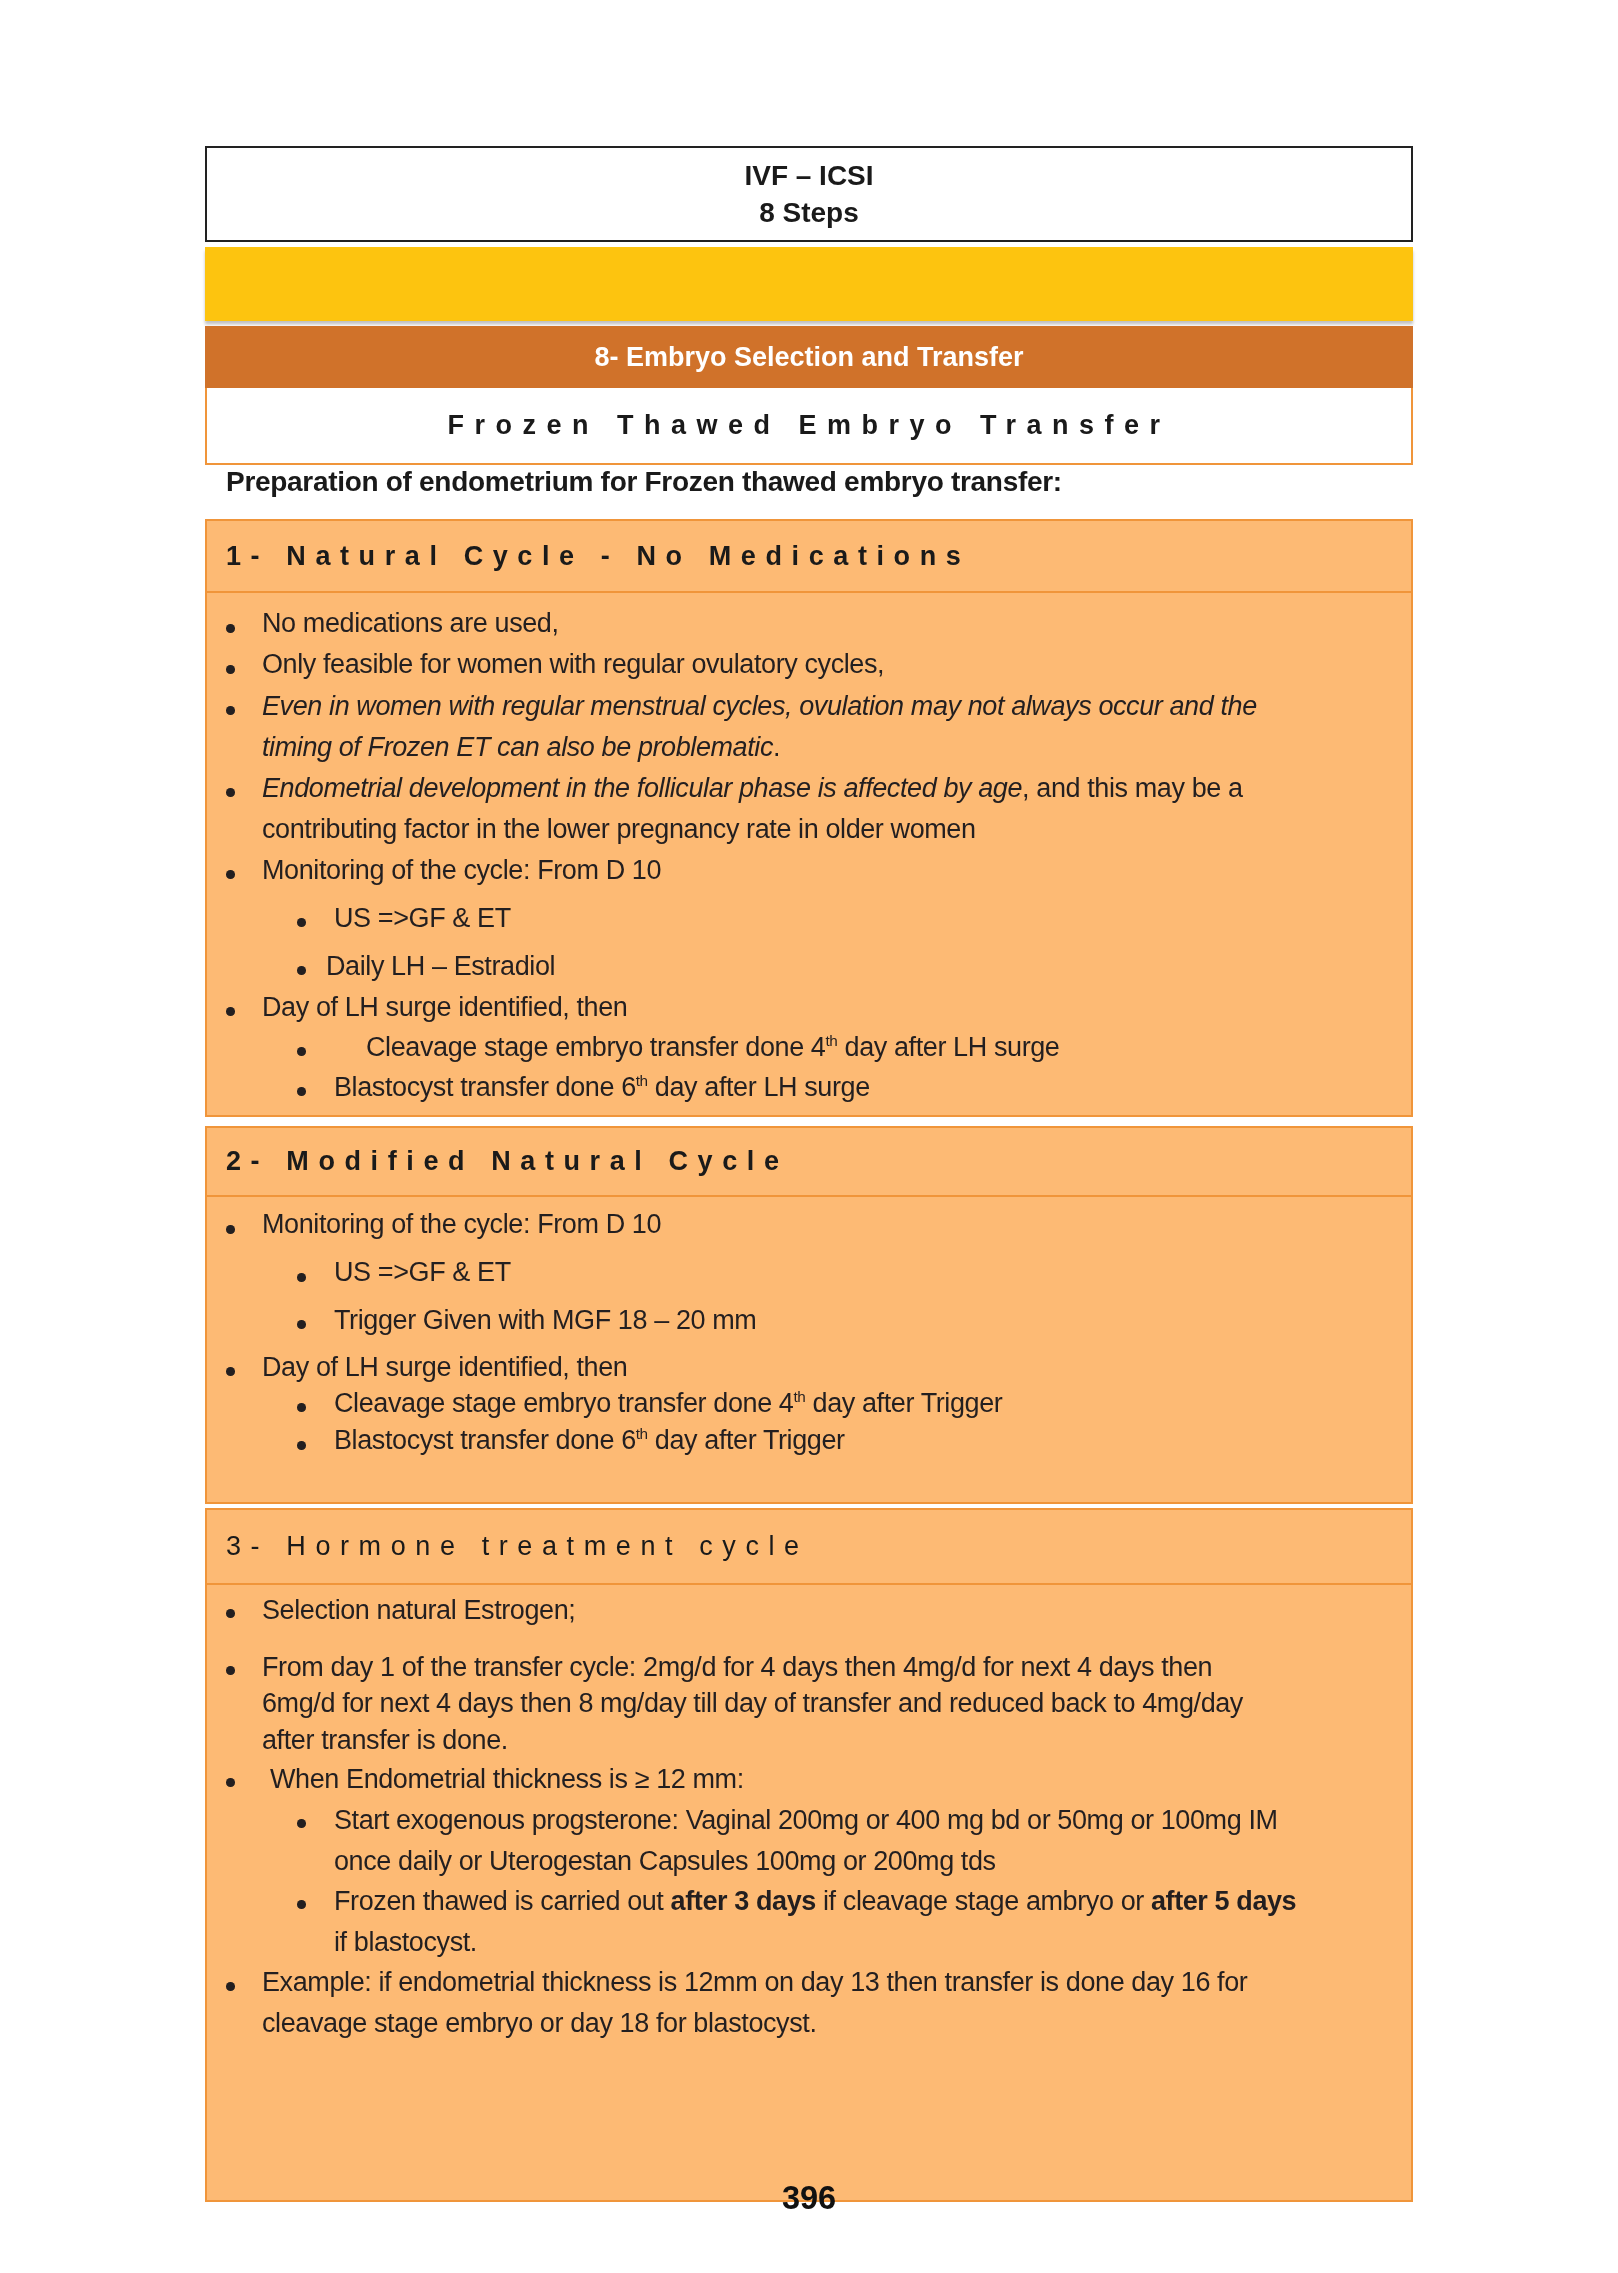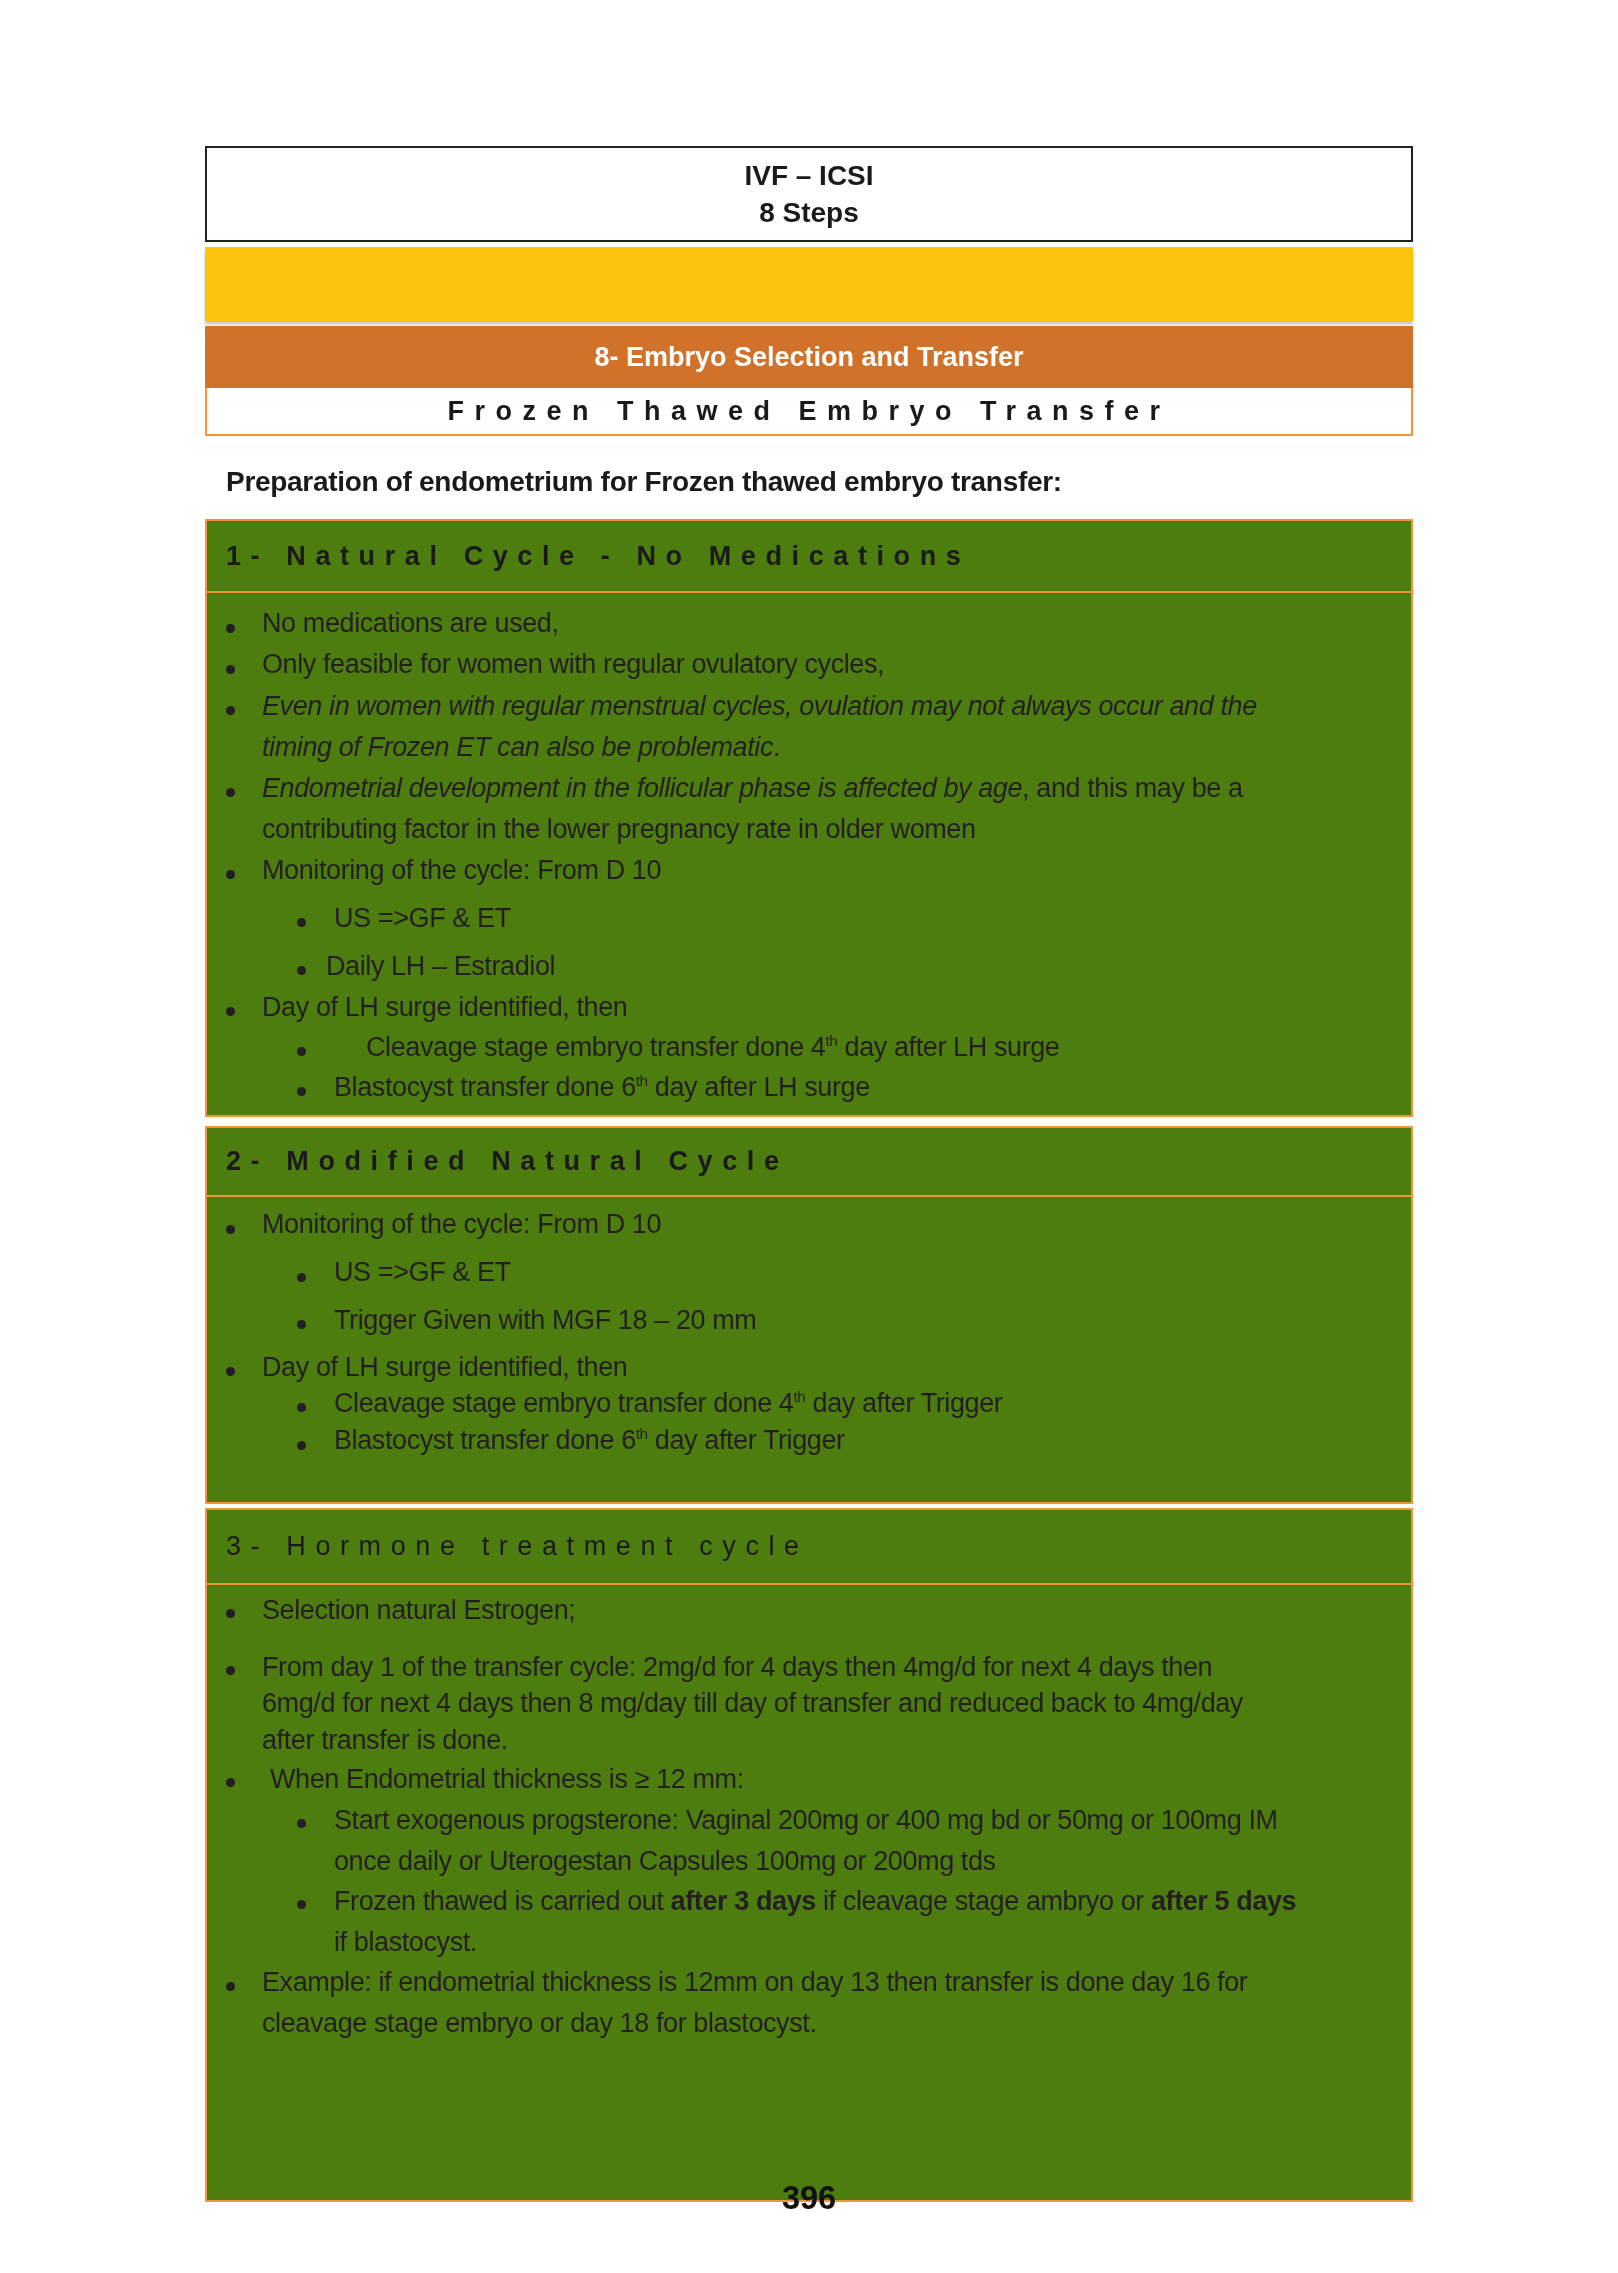--- a/index.html
+++ b/index.html
@@ -19,34 +19,34 @@
   .yellow-bar {
     left: 205px; top: 247px; width: 1208px; height: 74px; background: #FDC40F;
     box-shadow: 0 3.8px 2.9px rgba(120,120,120,0.45);
   }
   .orange-bar {
     left: 205px; top: 326px; width: 1208px; height: 62px; background: #D0722A;
     color: #ffffff; font-weight: bold; font-size: 27px;
     display: flex; align-items: center; justify-content: center;
   }
   .subtitle-box {
-    left: 205px; top: 388px; width: 1208px; height: 48px; box-sizing: border-box;
+    left: 205px; top: 388px; width: 1208px; height: 77px; box-sizing: border-box;
     border: 2.9px solid #F0953A; border-top: none; background: #fff;
     display: flex; align-items: center; justify-content: center;
     font-weight: bold; font-size: 27px; letter-spacing: 10.5px; color: #1a1a1a;
   }
   .prep-heading {
     left: 226px; top: 466px; font-weight: bold; font-size: 28px; color: #1a1a1a;
     letter-spacing: -0.3px;
   }
 
   
   .section {
     left: 205px; width: 1208px; box-sizing: border-box;
-    border: 2.9px solid #F0953A; background: #4d7c0f;
+    border: 2.9px solid #F0953A; background: #fdba74;
   }
   .section-head {
     box-sizing: border-box; border-bottom: 2.9px solid #F0953A;
     display: flex; align-items: center; padding-left: 19px;
     font-size: 27px; letter-spacing: 9.6px; color: #1a1a1a;
   }
   .section-head.bold { font-weight: bold; }
   .section-body { position: relative; }
 
   .line {

